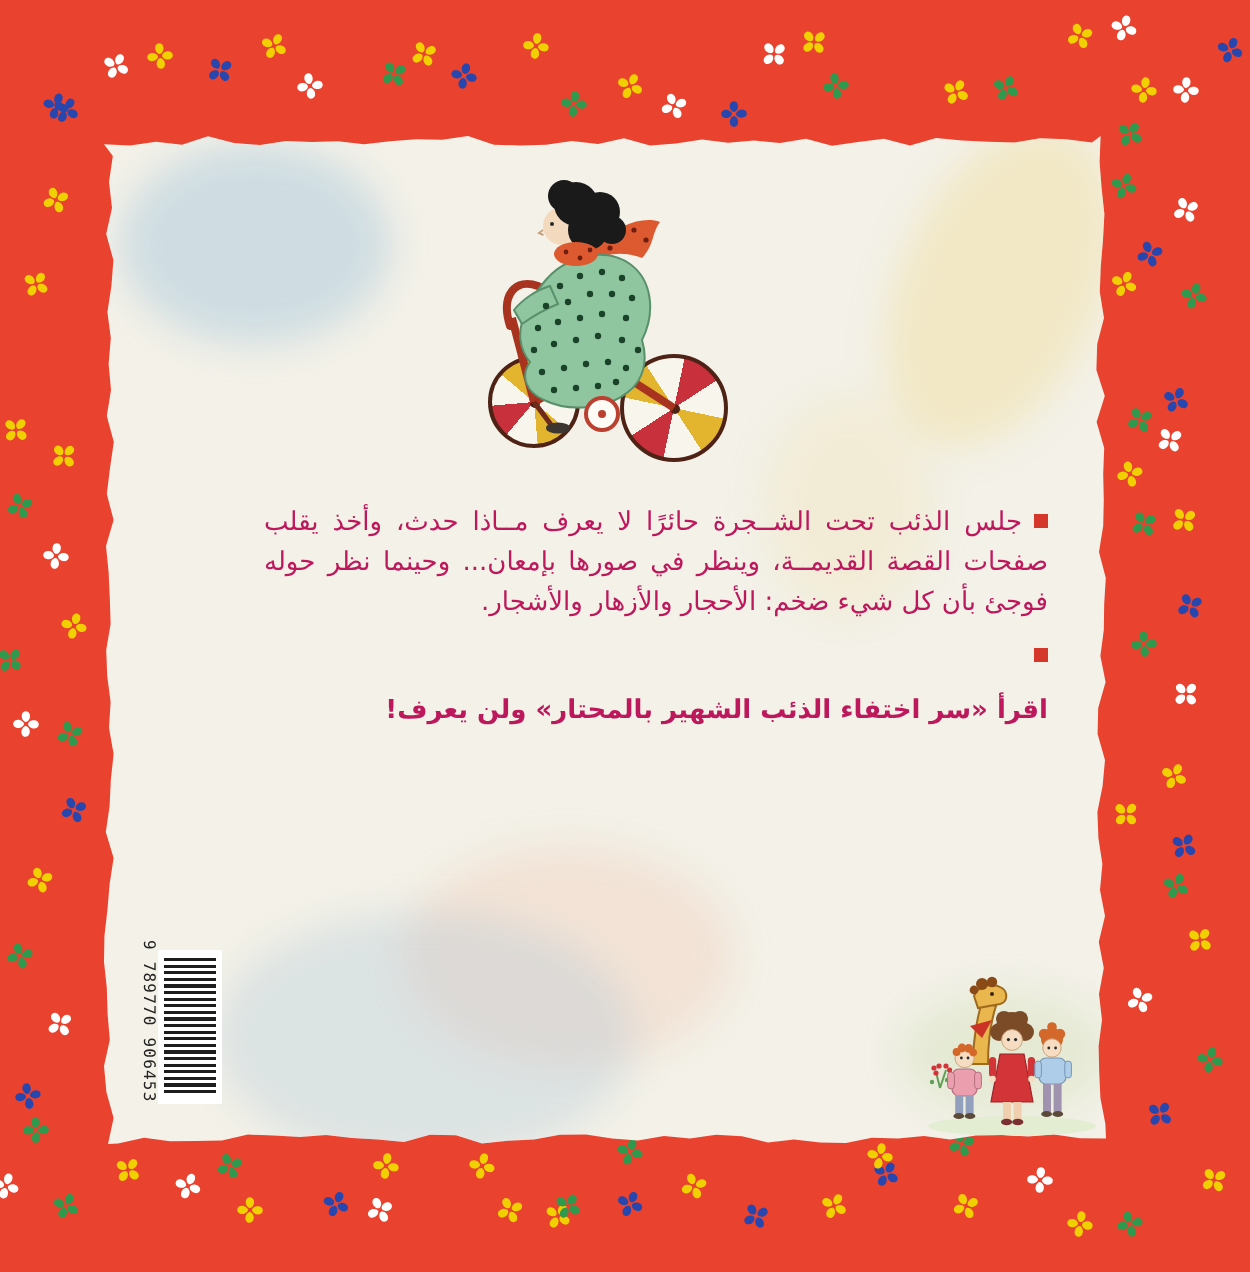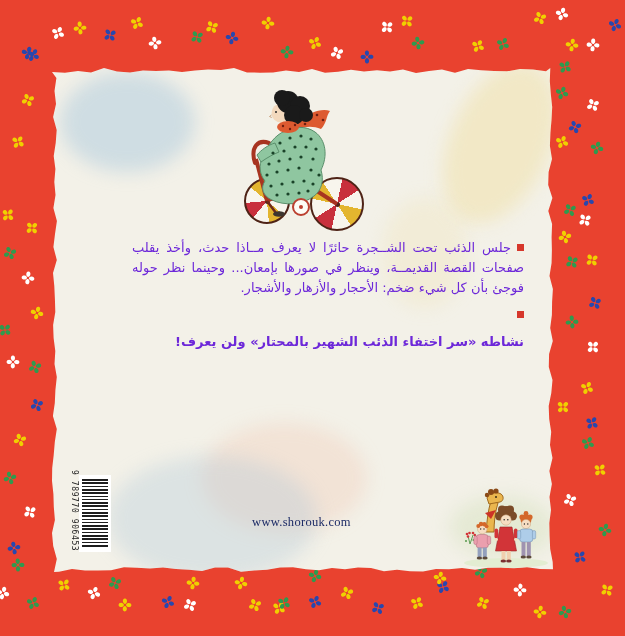--- a/index.html
+++ b/index.html
@@ -31,22 +31,22 @@
     background:conic-gradient(from 12deg,#c8303c 0 45deg,#f8f5ed 45deg 90deg,#e3b52f 90deg 135deg,#f8f5ed 135deg 180deg,#c8303c 180deg 225deg,#f8f5ed 225deg 270deg,#e3b52f 270deg 315deg,#f8f5ed 315deg 360deg);}
   .wheel.front{left:192px;top:110px;width:46px;height:46px;
     background:conic-gradient(from 40deg,#c8303c 0 45deg,#f8f5ed 45deg 90deg,#e3b52f 90deg 135deg,#f8f5ed 135deg 180deg,#c8303c 180deg 225deg,#f8f5ed 225deg 270deg,#e3b52f 270deg 315deg,#f8f5ed 315deg 360deg);}
   .training-wheel{position:absolute;left:240px;top:130px;width:18px;height:18px;border-radius:50%;
     background:#fdfcf6;border:2px solid #bb4030;box-sizing:border-box;z-index:5;}
   .training-wheel::after{content:'';position:absolute;left:50%;top:50%;width:4px;height:4px;margin:-2px 0 0 -2px;border-radius:50%;background:#bb4030;}
   .trike{position:absolute;left:173px;top:15px;width:170px;height:152px;z-index:4;}
 
   
   .blurb{
-    position:absolute;left:80px;right:29px;top:170px;
-    direction:rtl;color:#6d28d9;
+    position:absolute;left:80px;right:29px;top:184px;
+    direction:rtl;color:#be185d;
     font-size:13px;line-height:20px;text-align:justify;
     z-index:6;
   }
   .para{margin:0 0 7px;}
   .bullet{display:inline-block;width:7px;height:7px;background:#d6372b;margin-left:6px;vertical-align:1px;}
   .cta{margin:6px 0 0;font-weight:bold;text-align:right;}
 
   
   .barcode-box{position:absolute;left:27px;top:407px;width:32px;height:77px;background:#fff;z-index:6;}
   .barcode-bars{position:absolute;left:3px;right:3px;top:4px;bottom:4px;
@@ -871,30 +871,29 @@
     </svg>
     <div class="training-wheel"></div>
 
     <div class="blurb" dir="rtl">
       <p class="para">
         <span class="bullet"></span><span>جلس الذئب تحت الشــجرة حائرًا لا يعرف مــاذا حدث، وأخذ يقلب صفحات القصة القديمــة، وينظر في صورها بإمعان... وحينما نظر حوله فوجئ بأن كل شيء ضخم: الأحجار والأزهار والأشجار.</span>
       </p>
       <p class="para">
         <span class="bullet"></span>
       </p>
-      <p class="cta"><span>نشاطه </span><span>«سر اختفاء الذئب الشهير بالمحتار»</span><span> ولن يعرف!</span></p>
+      <p class="cta"><span>اقرأ </span><span>«سر اختفاء الذئب الشهير بالمحتار»</span><span> ولن يعرف!</span></p>
     </div>
 
     <div class="barcode-box">
       <div class="barcode-bars"></div>
     </div>
     <div class="barcode-digits">9 789770 906453</div>
 
     <div class="publisher">
-      <div class="pub-url">www.shorouk.com</div>
     </div>
 
     <svg class="kids" viewBox="0 0 92 84" aria-hidden="true">
       <ellipse cx="46" cy="77" rx="42" ry="5" fill="#e3edd2"></ellipse>
 
       <path d="M26 46 C27 35 28 24 31 15 L38 17 C35 26 34 37 34 46 Z" fill="#eab64e" stroke="#a06a1e" stroke-width="1"></path>
       <path d="M27 12 C29 7 36 5 41 8 C44 10 44 15 40 16 L29 18 Z" fill="#eab64e" stroke="#a06a1e" stroke-width="1"></path>
       <circle cx="31" cy="6" r="3" fill="#8a4a16"></circle>
         <circle cx="36" cy="5" r="2.6" fill="#8a4a16"></circle>
         <circle cx="27" cy="9" r="2.2" fill="#8a4a16"></circle>

